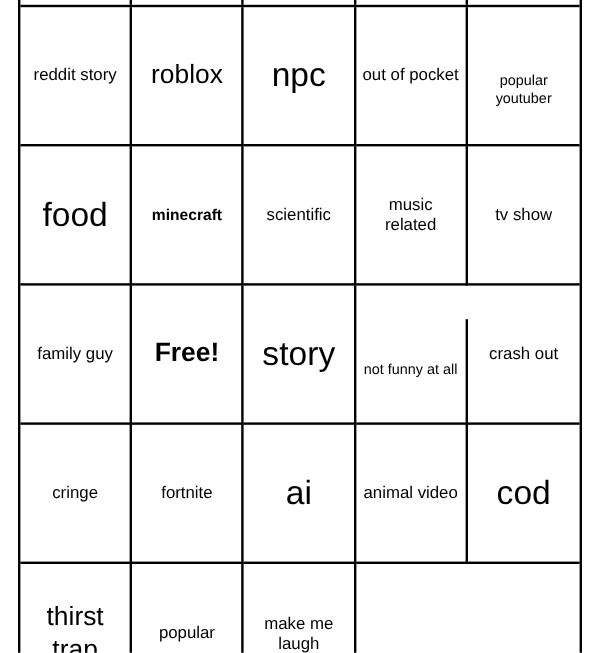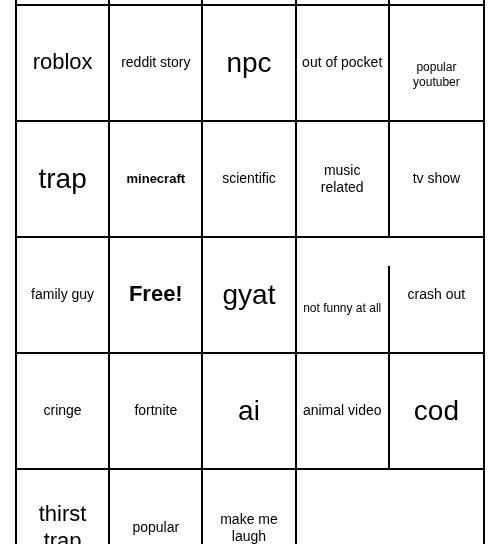--- a/index.html
+++ b/index.html
@@ -73,33 +73,33 @@
 
 <div class="bingo-card">
   <div class="bingo-header">
   <div class="bingo-header-cell">B</div>
       <div class="bingo-header-cell">I</div>
       <div class="bingo-header-cell">N</div>
       <div class="bingo-header-cell">G</div>
       <div class="bingo-header-cell">O</div>
     </div>
   <div class="bingo-grid">
-  <div class="bingo-cell large-text">roblox</div>
-      <div class="bingo-cell">reddit story</div>
+  <div class="bingo-cell">reddit story</div>
+      <div class="bingo-cell large-text">roblox</div>
       <div class="bingo-cell xlarge-text">npc</div>
       <div class="bingo-cell">out of pocket</div>
       <div class="bingo-cell" style="font-size: 12px; margin-top: 24px;">popular youtuber</div>
-      <div class="bingo-cell xlarge-text">trap</div>
+      <div class="bingo-cell xlarge-text">food</div>
       <div class="bingo-cell" style="font-size: 13px; font-weight: bold;">minecraft</div>
       <div class="bingo-cell">scientific</div>
       <div class="bingo-cell">music related</div>
       <div class="bingo-cell">tv show</div>
       <div class="bingo-cell">family guy</div>
       <div class="bingo-cell free-cell">Free!</div>
-      <div class="bingo-cell xlarge-text">gyat</div>
+      <div class="bingo-cell xlarge-text">story</div>
       <div class="bingo-cell" style="font-size: 12px; margin-top: 28px;">not funny at all</div>
       <div class="bingo-cell">crash out</div>
       <div class="bingo-cell">cringe</div>
       <div class="bingo-cell">fortnite</div>
       <div class="bingo-cell xlarge-text">ai</div>
       <div class="bingo-cell">animal video</div>
       <div class="bingo-cell xlarge-text">cod</div>
       <div class="bingo-cell large-text">thirst trap</div>
       <div class="bingo-cell">popular</div>
       <div class="bingo-cell">make me laugh</div>

